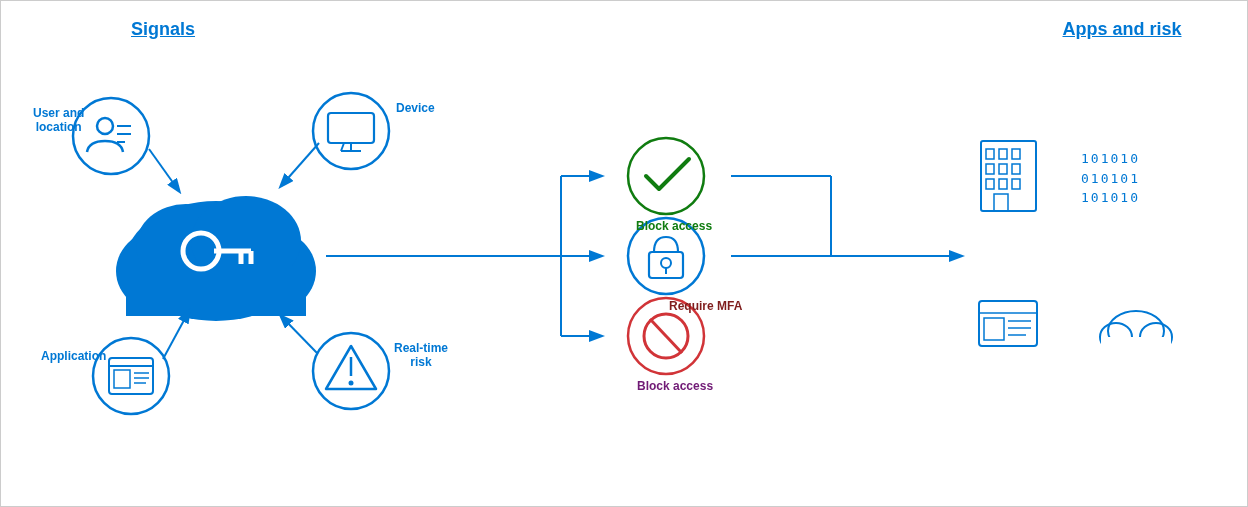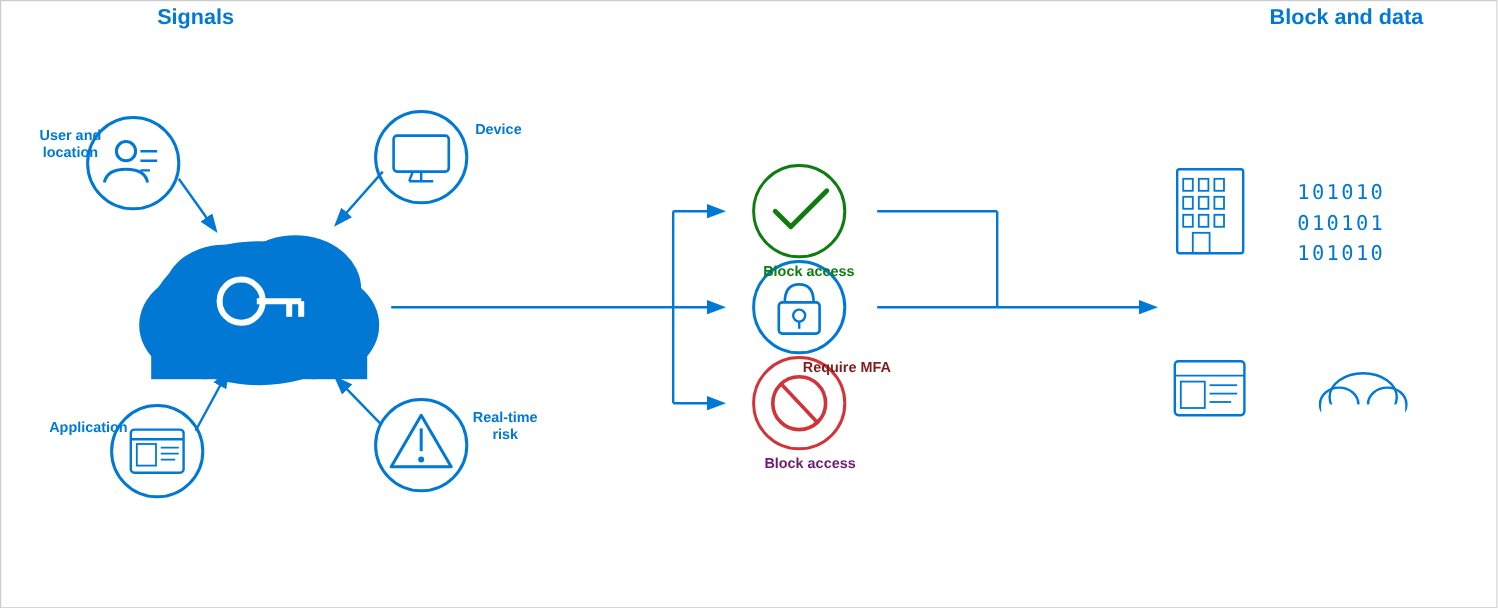--- a/index.html
+++ b/index.html
@@ -18,25 +18,26 @@
       position: relative;
       display: flex;
       align-items: center;
       justify-content: space-between;
       padding: 20px 30px;
     }
 
     
     .section-title {
       position: absolute;
-      top: 3px;
+      top: 18px;
       font-size: 18px;
       font-weight: 700;
       color: #0078d4;
       text-align: center;
+      text-decoration: underline;
     }
     .signals-title {
       left: 130px;
     }
     .verify-title {
       left: 620px;
       width: 140px;
       text-align: center;
     }
     .apps-title {
@@ -59,21 +60,21 @@
       position: absolute;
       top: 0; left: 0;
       width: 1248px;
       height: 507px;
       pointer-events: none;
     }
 
     
     .data-lines {
       font-family: monospace;
-      font-size: 17px;
+      font-size: 13px;
       color: #0078d4;
       line-height: 1.5;
       letter-spacing: 2px;
     }
   </style>
 </head>
 <body>
 
 <div class="diagram-container">
 
@@ -191,21 +192,21 @@
 
     <ellipse cx="1135" cy="330" rx="28" ry="20" fill="none" stroke="#0078d4" stroke-width="2"></ellipse>
     <ellipse cx="1115" cy="336" rx="16" ry="14" fill="none" stroke="#0078d4" stroke-width="2"></ellipse>
     <ellipse cx="1155" cy="336" rx="16" ry="14" fill="none" stroke="#0078d4" stroke-width="2"></ellipse>
     <rect x="1100" y="336" width="70" height="14" fill="white" stroke="none"></rect>
     <line x1="1099" y1="350" x2="1171" y2="350" stroke="white" stroke-width="3"></line>
 
   </svg>
 
   <div class="section-title signals-title" style="left: 130px;">Signals</div>
-  <div class="section-title apps-title" style="right: 15px; left: auto; width: 220px;">Block and data</div>
+  <div class="section-title apps-title" style="right: 15px; left: auto; width: 220px;">Apps and risk</div>
 
   <div class="signal-label" style="left: 32px; top: 105px; text-align: center;">User and<br>location</div>
   <div class="signal-label" style="left: 395px; top: 100px;">Device</div>
   <div class="signal-label" style="left: 40px; top: 348px;">Application</div>
   <div class="signal-label" style="left: 393px; top: 340px;">Real-time<br>risk</div>
 
   <div class="signal-label" style="left: 635px; top: 218px; color: #107c10;">Block access</div>
   <div class="signal-label" style="left: 632px; top: 298px; color: #7f1d1d; padding-left: 36px;">Require MFA</div>
   <div class="signal-label" style="left: 636px; top: 378px; color: #701a75;">Block access</div>
 

